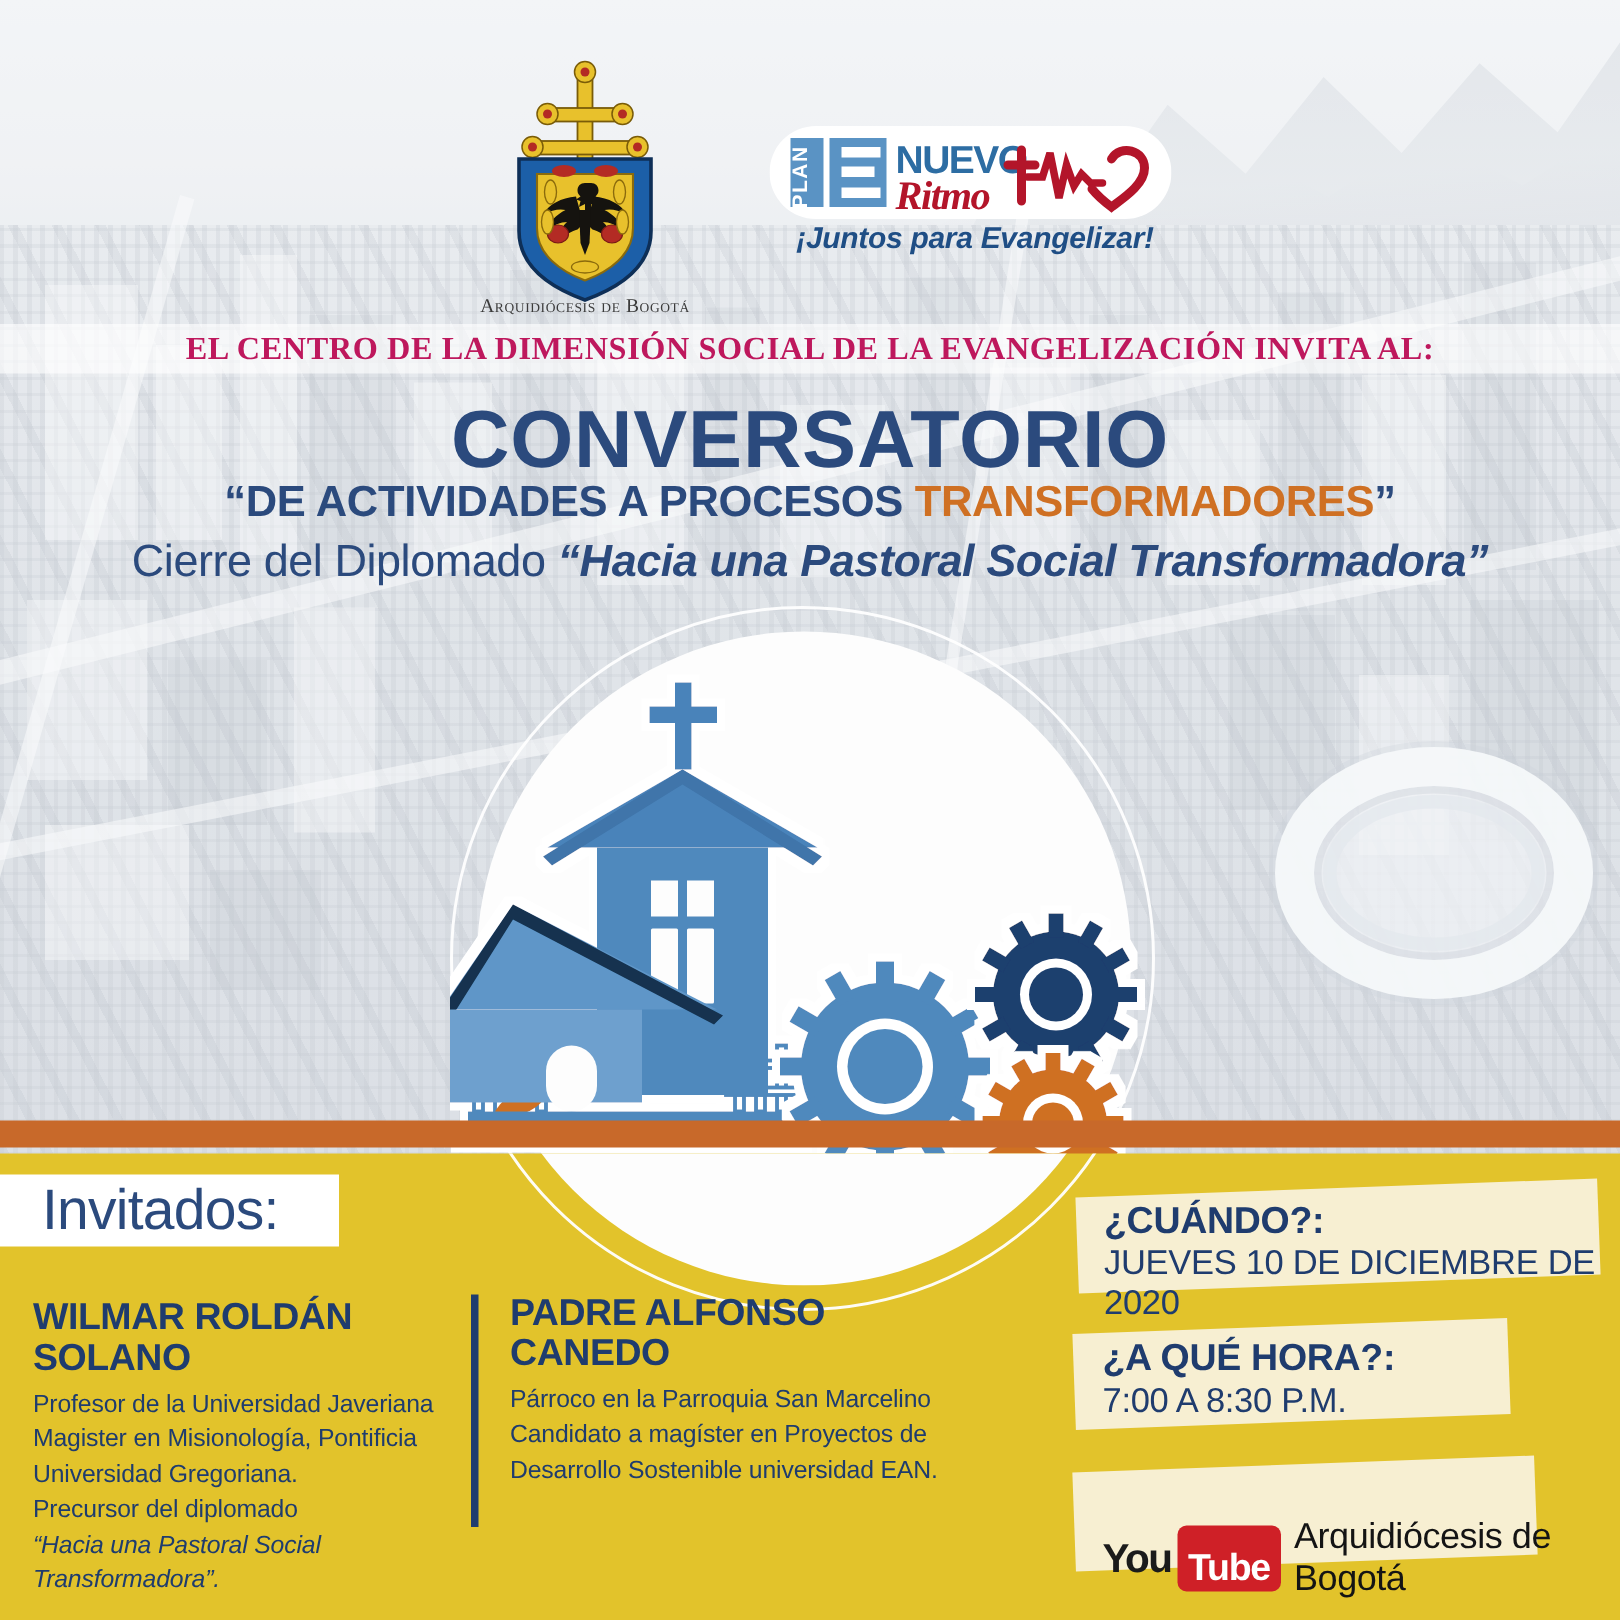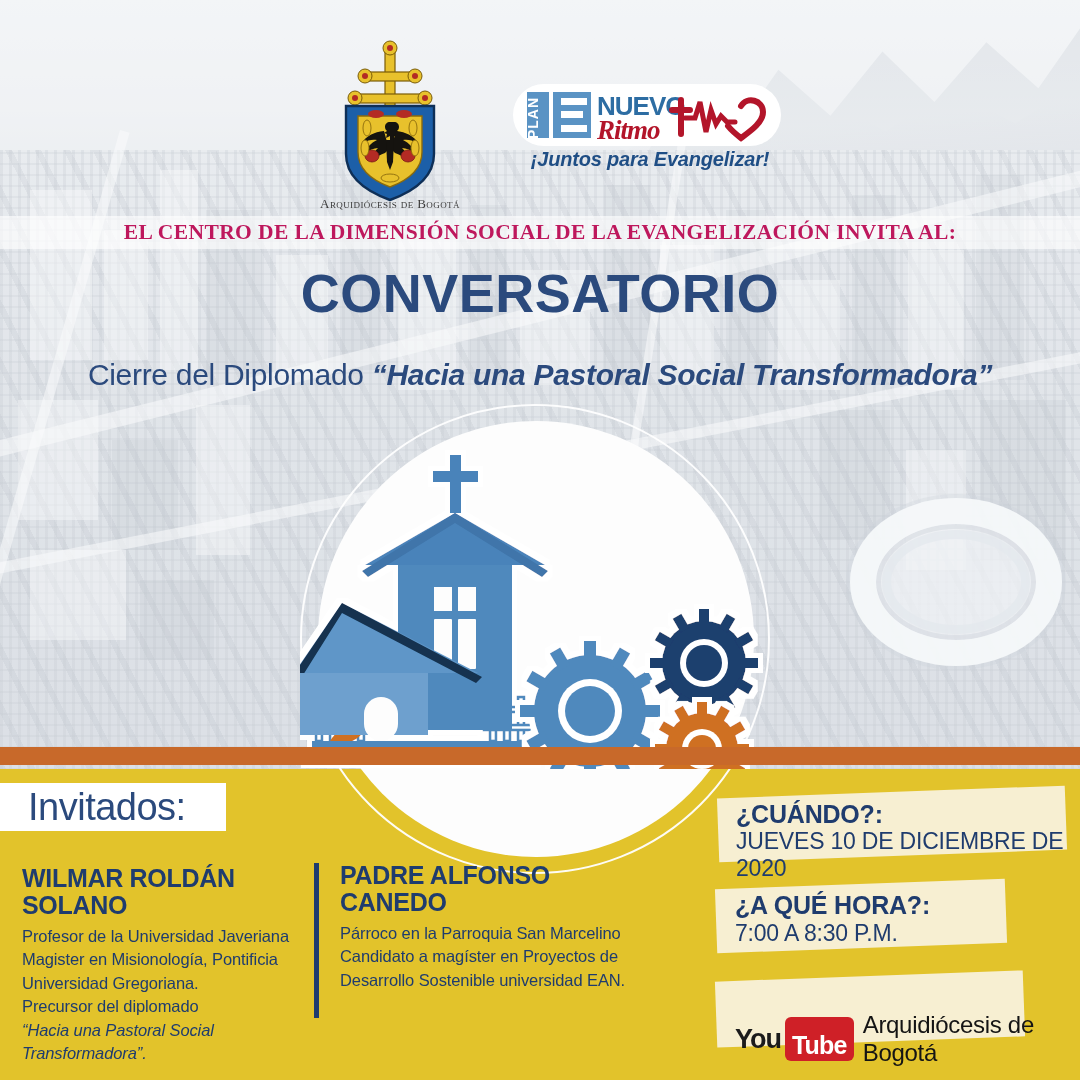--- a/index.html
+++ b/index.html
@@ -273,20 +273,23 @@
       <path d="M168 16 v34 M159 26 h18" stroke="#b3152a" stroke-width="6" stroke-linecap="round"></path>
       <path d="M228 22 c6 -10 22 -6 22 6 c0 11 -14 20 -22 26 c-4 -3 -9 -7 -13 -12" stroke="#b3152a" stroke-width="6" fill="none" stroke-linecap="round"></path>
     </svg>
   </div>
   <div class="plan-slogan">¡Juntos para Evangelizar!</div>
 
   <div class="invita-band"></div>
   <div class="invita-text">EL CENTRO DE LA DIMENSIÓN SOCIAL DE LA EVANGELIZACIÓN INVITA AL:</div>
 
   <div class="t-main">CONVERSATORIO</div>
+  <div class="t-sub">
+    <span>“DE ACTIVIDADES A PROCESOS </span><span class="hl">TRANSFORMADORES</span><span>”</span>
+  </div>
   <div class="t-third">
     <span>Cierre del Diplomado </span><i>“Hacia una Pastoral Social Transformadora”</i>
   </div>
 
   <div class="circle-ring"></div>
   <div class="circle-fill"></div>
 
   <div class="illu">
     <svg viewBox="0 0 500 350" width="500" height="350">
       <defs>

